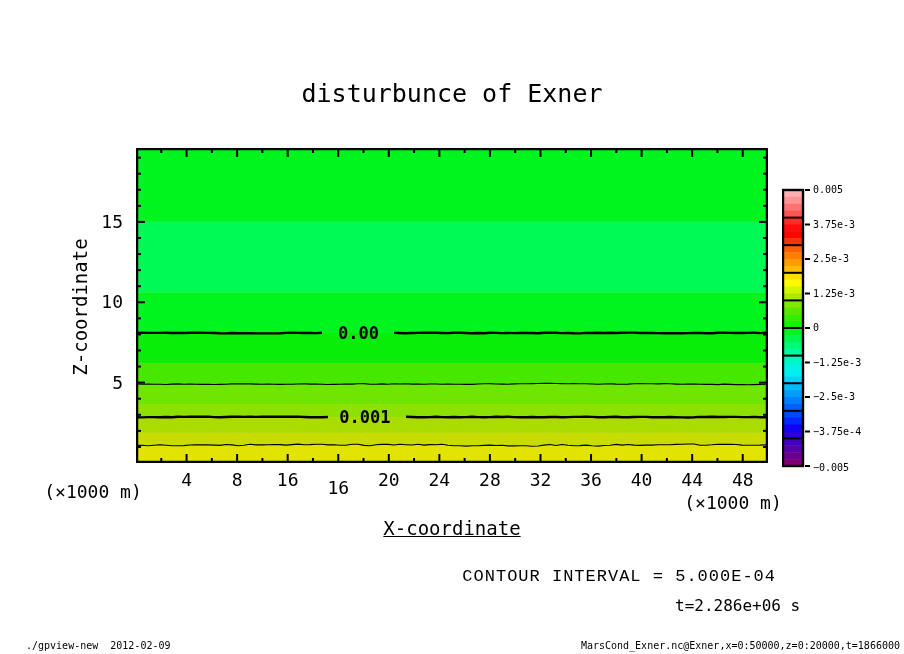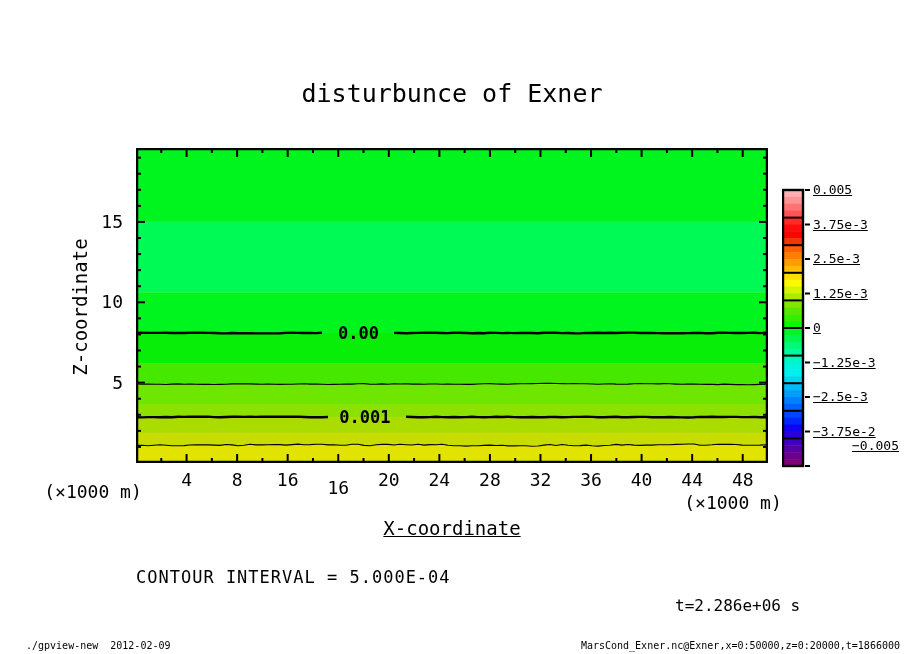--- a/index.html
+++ b/index.html
@@ -7,28 +7,28 @@
     width:904px;height:654px;position:relative;background:#ffffff;overflow:hidden;
     font-family:"DejaVu Sans Mono","Liberation Mono",monospace;color:#000;
   }
   .abs{position:absolute;}
   .title{left:136px;top:79px;width:632px;text-align:center;font-size:25px;letter-spacing:0px;white-space:pre;}
   .xlabel{left:136px;top:517px;width:632px;text-align:center;font-size:19px;text-decoration:underline;}
   .zlabel{left:-19px;top:295px;width:200px;height:24px;text-align:center;font-size:19px;
           transform:rotate(-90deg);transform-origin:center center;}
   .unit-left{left:38px;top:481px;width:110px;text-align:center;font-size:18px;white-space:pre;}
   .unit-right{left:678px;top:492px;width:110px;text-align:center;font-size:18px;white-space:pre;}
-  .contour-interval{left:136px;top:567px;width:632px;text-align:left;font-size:17px;letter-spacing:1px;white-space:pre;}
+  .contour-interval{left:144px;top:567px;width:632px;text-align:right;font-size:17px;letter-spacing:1px;white-space:pre;font-family:Liberation Mono, monospace;}
   .time-label{left:633px;top:596px;width:160px;font-size:16px;white-space:pre;margin-left:42px;}
   .footer{top:640px;font-size:10px;white-space:pre;}
   .footer-left{left:26px;}
   .footer-right{right:4px;text-align:right;}
   .xtick-label{top:469px;width:44px;margin-left:-22px;text-align:center;font-size:18px;}
   .ztick-label{width:44px;text-align:right;font-size:18px;height:18px;line-height:18px;}
-  .cbar-label{left:813px;width:86px;font-size:13px;height:16px;line-height:16px;white-space:pre;text-decoration:underline;}
+  .cbar-label{left:813px;width:86px;font-size:10px;height:16px;line-height:16px;white-space:pre;}
   #plot{left:136px;top:148px;width:632px;height:315px;}
   #cbar-svg{left:782px;top:188px;}
   svg{display:block;}
 </style>
 </head>
 <body>
 
 <div class="abs title">disturbunce of Exner</div>
 
 <div id="plot" class="abs">
@@ -230,21 +230,21 @@
     </svg>
   </div>
 <div id="cbar-labels">
     <div class="abs cbar-label" style="top: 182px;">0.005</div>
     <div class="abs cbar-label" style="top: 216.5px;">3.75e-3</div>
     <div class="abs cbar-label" style="top: 251px;">2.5e-3</div>
     <div class="abs cbar-label" style="top: 285.5px;">1.25e-3</div>
     <div class="abs cbar-label" style="top: 320px;">0</div>
     <div class="abs cbar-label" style="top: 354.5px;">−1.25e-3</div>
     <div class="abs cbar-label" style="top: 389px;">−2.5e-3</div>
-    <div class="abs cbar-label" style="top: 423.5px;">−3.75e-2</div>
-    <div class="abs cbar-label" style="top: 438px; text-align: right;">−0.005</div>
+    <div class="abs cbar-label" style="top: 423.5px;">−3.75e-4</div>
+    <div class="abs cbar-label" style="top: 460px;">−0.005</div>
   </div>
 
 <div class="abs contour-interval">CONTOUR INTERVAL = 5.000E-04</div>
 <div class="abs time-label">t=2.286e+06 s</div>
 
 <div class="abs footer footer-left">./gpview-new  2012-02-09</div>
 <div class="abs footer footer-right">MarsCond_Exner.nc@Exner,x=0:50000,z=0:20000,t=1866000</div>
 
 </body></html>

